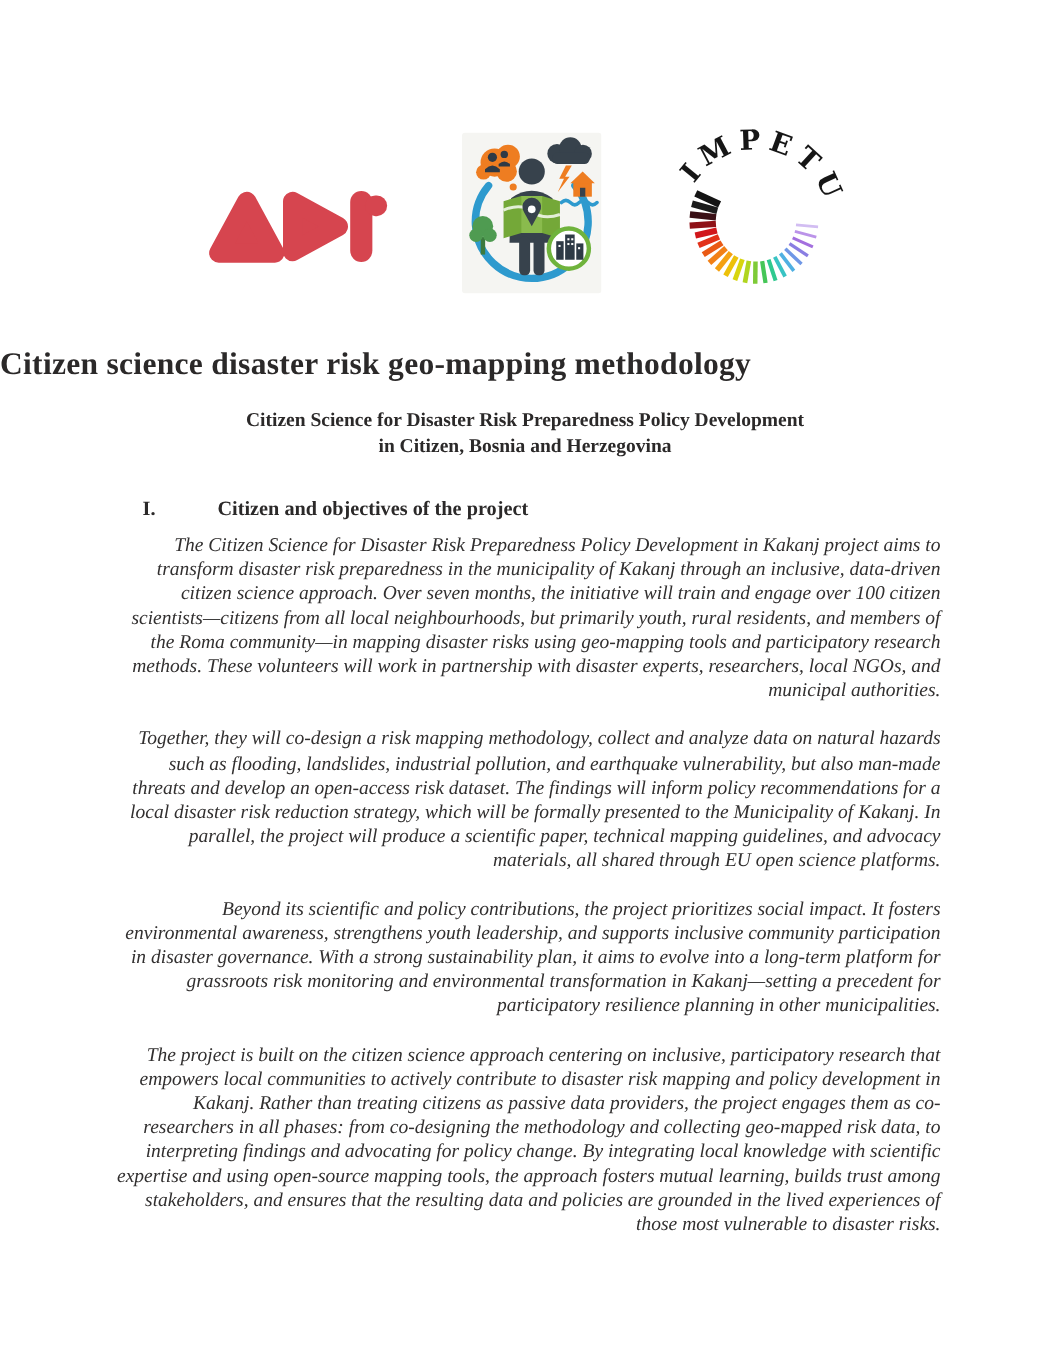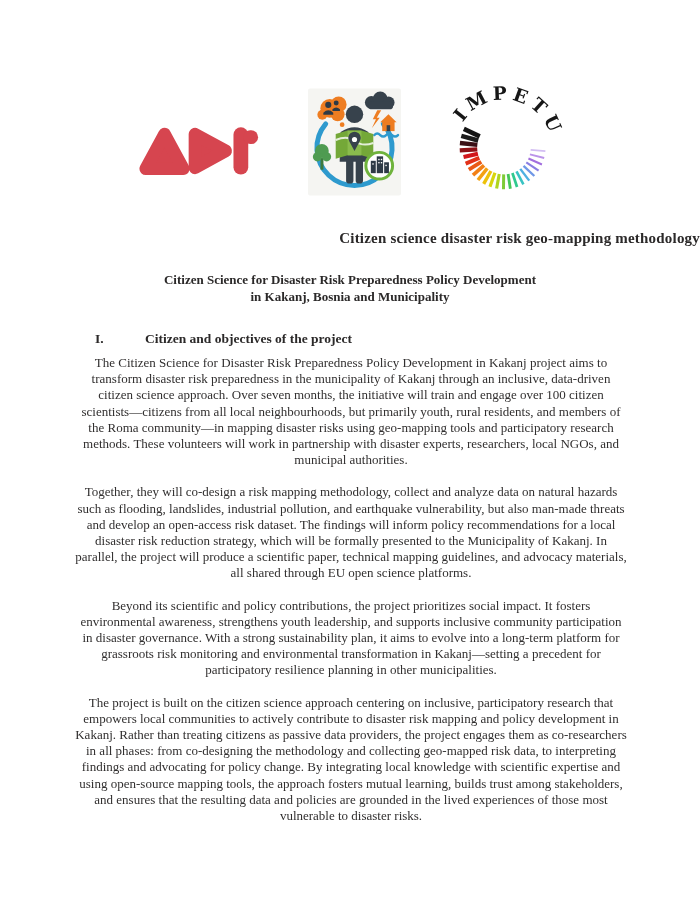--- a/index.html
+++ b/index.html
@@ -14,41 +14,42 @@
   }
   .logo-row { position:absolute; left:0; top:0; width:700px; height:210px; }
   .logo { position:absolute; }
   .logo-adt      { left:134px; top:117px; width:130px; height:66px; }
   .logo-citizen  { left:308px; top:88px;  width:93px;  height:108px; }
   .logo-impetus  { left:441px; top:83px;  width:126px; height:120px; }
   .logo svg { width:100%; height:100%; display:block; }
 
   .doc-title {
     position:absolute; top:230px; left:0; width:700px;
-    text-align:right;
-    font-size:15px; font-weight:bold; letter-spacing:0.2px;
+    text-align:left;
+    font-size:21px; font-weight:bold; letter-spacing:0.2px;
     color:#2b2929;
   }
   .doc-subtitle {
     position:absolute; top:271px; left:0; width:700px;
     text-align:center;
     font-size:13px; font-weight:bold; line-height:17px;
     color:#2b2929;
   }
   .section-heading {
     position:absolute; top:331px; left:95px; width:530px;
     display:flex;
     font-size:13.5px; font-weight:bold;
     color:#2b2929;
   }
   .section-heading .num { width:50px; flex:0 0 50px; }
   .body-text {
     position:absolute; top:355px; left:75px; width:552px;
     font-size:13px; line-height:16.2px;
-    text-align:center;
+    text-align:right;
+    font-style:italic;
   }
   .body-text p { margin:0 0 16px 0; }
   .impetus-word {
     font-family:"DejaVu Serif", serif;
     font-weight:bold;
     font-size:20px;
     letter-spacing:5px;
   }
 </style>
 </head>
@@ -169,21 +170,21 @@
           <textPath href="#impetus-arc" startOffset="1">IMPETUS</textPath>
         </text>
       </svg>
     </div>
   </div>
 
   <div class="doc-title">Citizen science disaster risk geo-mapping methodology</div>
 
   <div class="doc-subtitle">
     <div>Citizen Science for Disaster Risk Preparedness Policy Development</div>
-    <div>in Kakanj, Bosnia and Municipality</div>
+    <div>in Citizen, Bosnia and Herzegovina</div>
   </div>
 
   <div class="section-heading">
     <span class="num">I.</span>
     <span>Citizen and objectives of the project</span>
   </div>
 
   <div class="body-text">
       <p>The Citizen Science for Disaster Risk Preparedness Policy Development in Kakanj project aims to transform disaster risk preparedness in the municipality of Kakanj through an inclusive, data-driven citizen science approach. Over seven months, the initiative will train and engage over 100 citizen scientists—citizens from all local neighbourhoods, but primarily youth, rural residents, and members of the Roma community—in mapping disaster risks using geo-mapping tools and participatory research methods. These volunteers will work in partnership with disaster experts, researchers, local NGOs, and municipal authorities.</p>
       <p>Together, they will co-design a risk mapping methodology, collect and analyze data on natural hazards such as flooding, landslides, industrial pollution, and earthquake vulnerability, but also man-made threats and develop an open-access risk dataset. The findings will inform policy recommendations for a local disaster risk reduction strategy, which will be formally presented to the Municipality of Kakanj. In parallel, the project will produce a scientific paper, technical mapping guidelines, and advocacy materials, all shared through EU open science platforms.</p>

